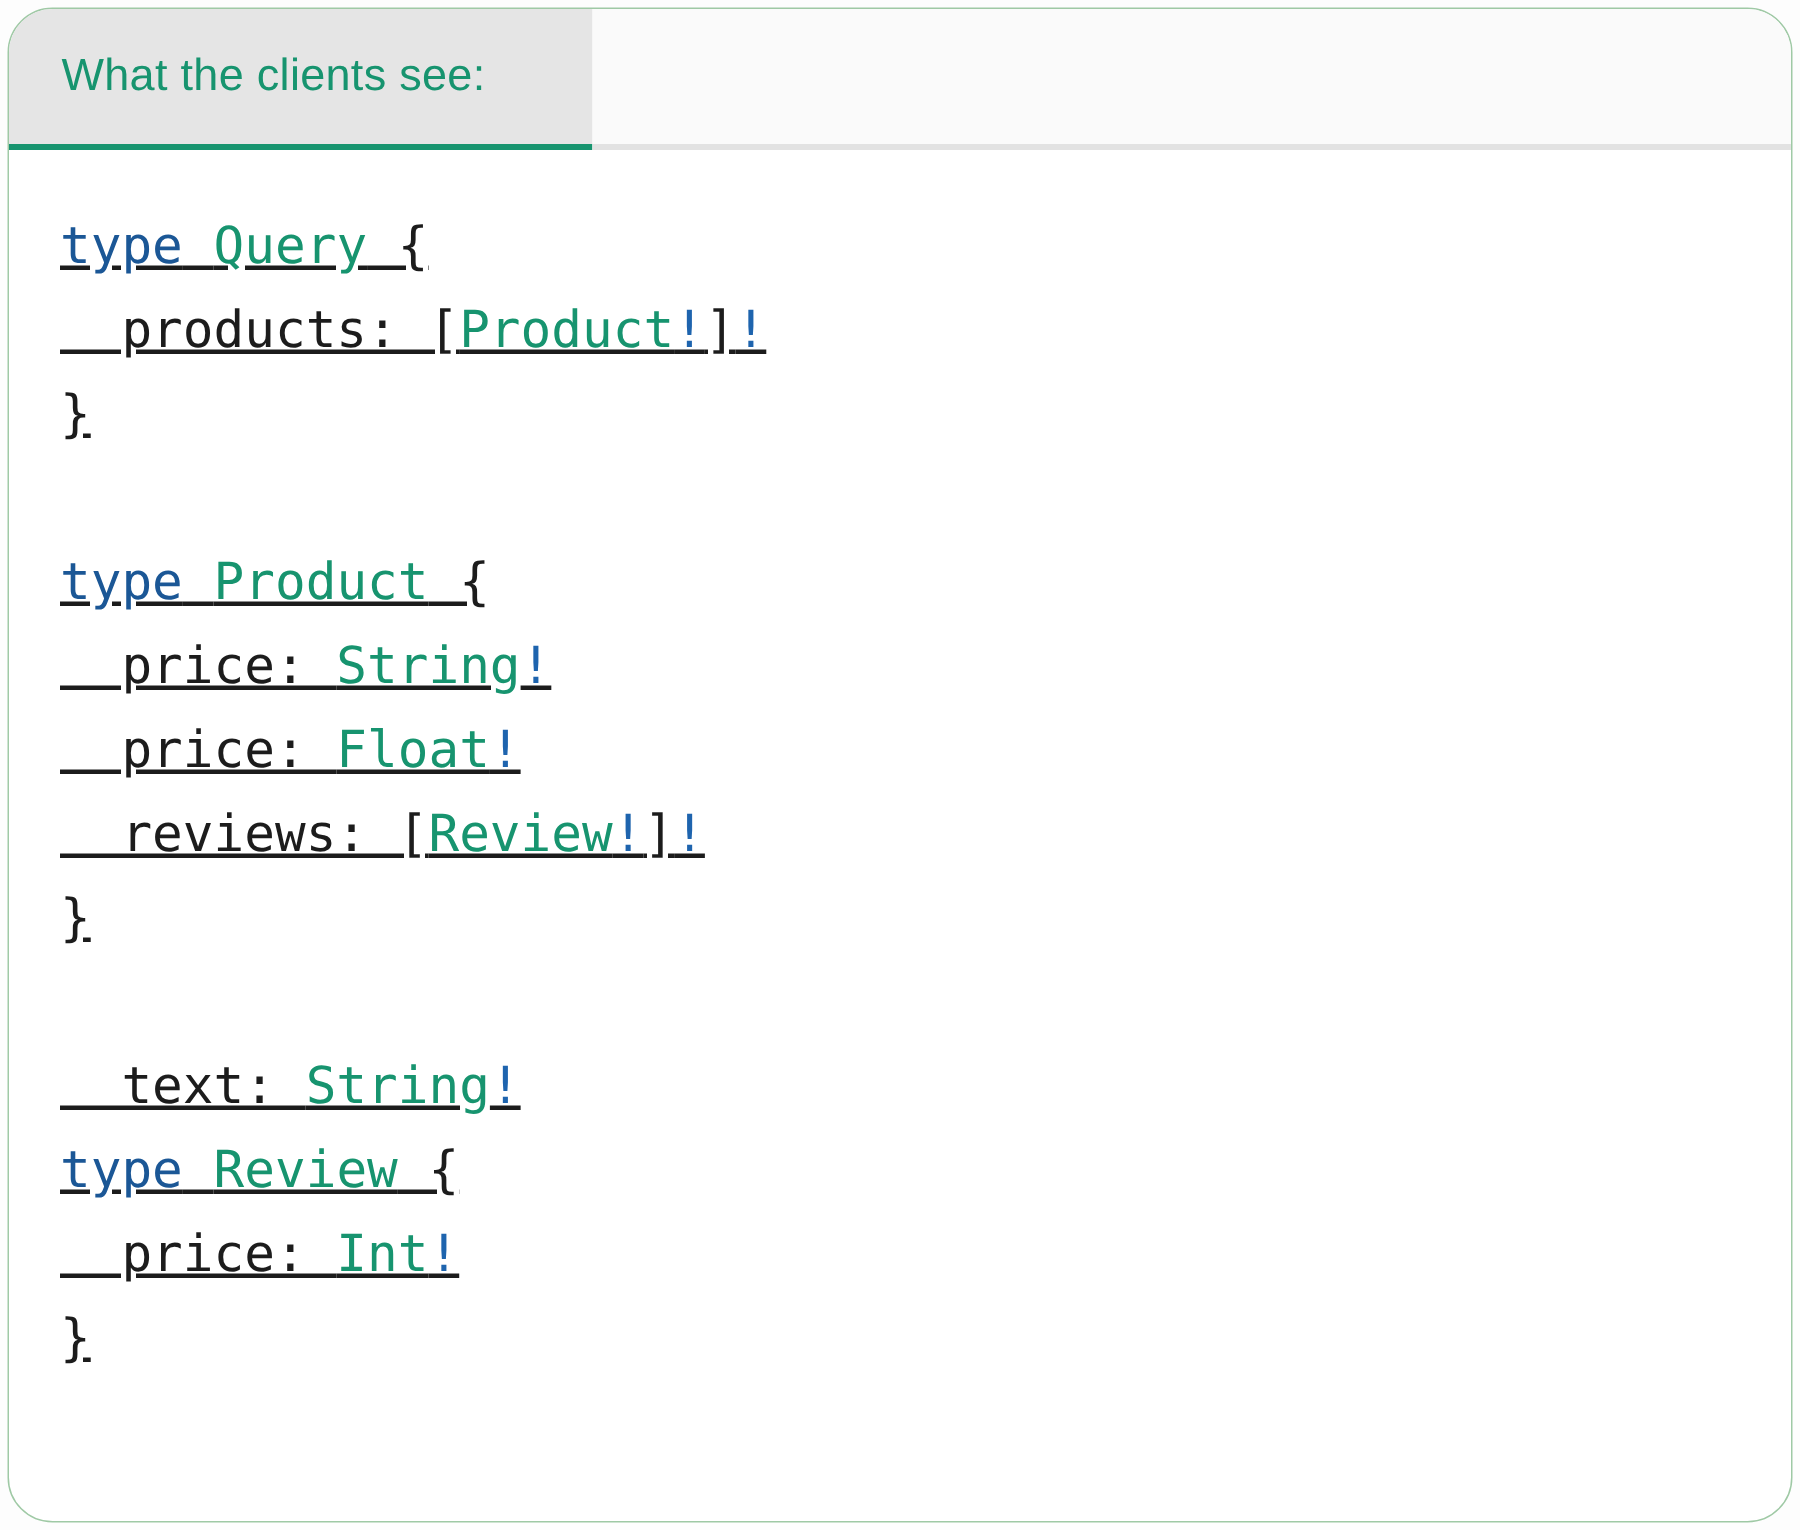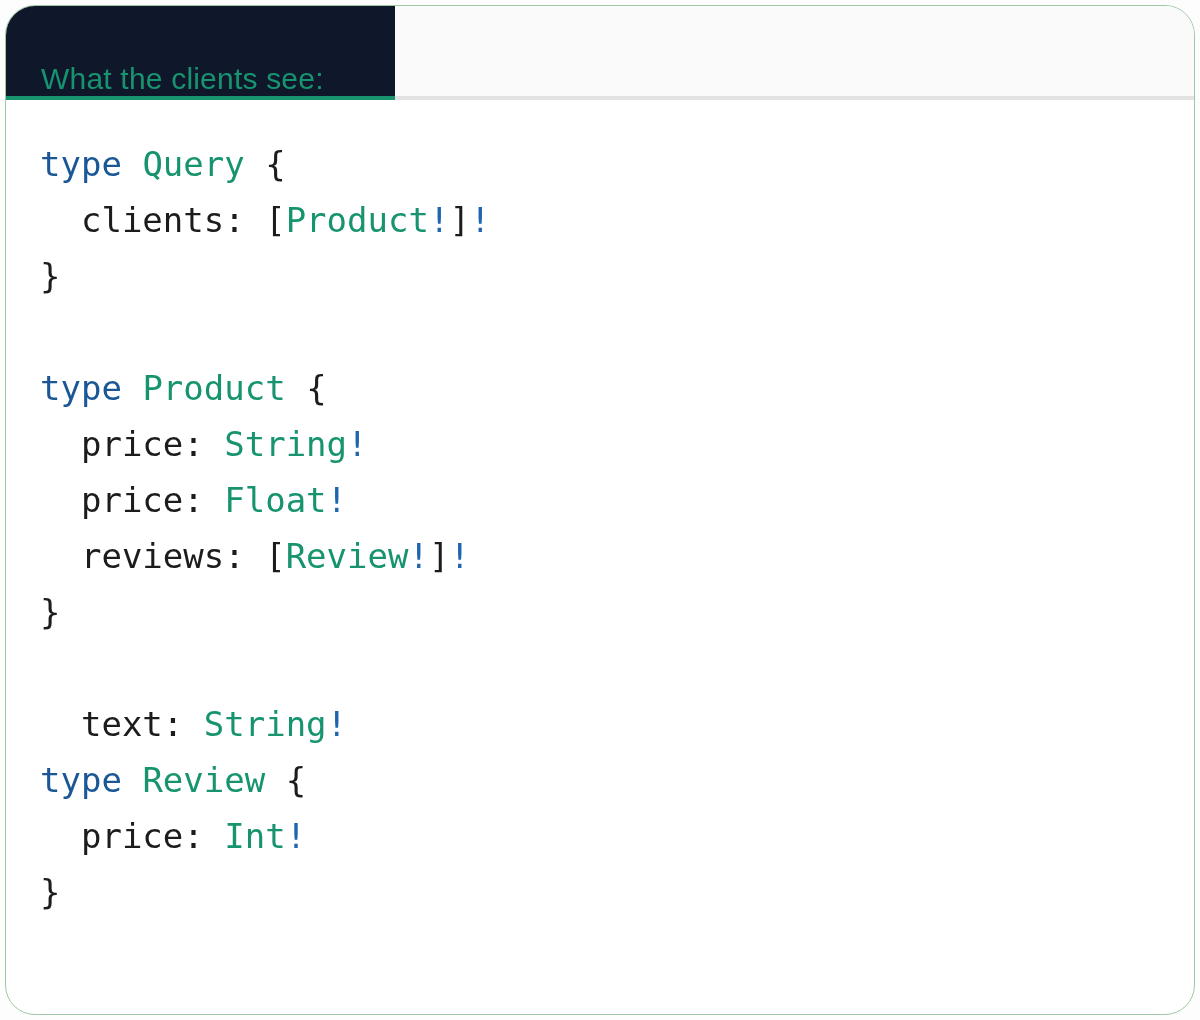--- a/index.html
+++ b/index.html
@@ -24,24 +24,24 @@
   }
   .tabbar {
     display: flex;
     height: 94px;
     flex: none;
     align-items: stretch;
   }
   .tab-active {
     width: 389px;
     flex: none;
-    background: #0f172a;
+    background: #e5e5e5;
     border-bottom: 4px solid var(--teal, #17946f);
     display: flex;
-    align-items: flex-end;
+    align-items: center;
     padding-left: 35px;
   }
   .tab-rest {
     flex: 1;
     background: var(--tab-inactive-bg, #fafafa);
     border-bottom: 4px solid var(--tab-divider, #e2e2e2);
   }
   .tab-label {
     color: var(--teal, #17946f);
     font-size: 30px;
@@ -49,20 +49,21 @@
     letter-spacing: 0.2px;
     white-space: nowrap;
   }
   .code {
     flex: 1;
     padding: 36px 24px 0 34px;
     font-family: "DejaVu Sans Mono", "Liberation Mono", monospace;
     font-size: 34px;
     line-height: 56px;
     color: var(--code-text, #1c1c1c);
+    text-decoration: underline;
   }
   .code-line {
     white-space: pre;
     height: 56px;
   }
   .tok-kw { color: var(--blue, #1b5796); }
   .tok-ty { color: var(--teal, #17946f); }
   .tok-bg { color: var(--bang, #1e64ae); }
   .tok-pl { color: var(--code-text, #1c1c1c); }
 </style>
@@ -71,21 +72,21 @@
 
 <div class="card">
   <div class="tabbar">
     <div class="tab-active">
       <span class="tab-label">What the clients see:</span>
     </div>
     <div class="tab-rest"></div>
   </div>
   <div class="code">
       <div class="code-line"><span class="tok-kw">type</span><span class="tok-pl"> </span><span class="tok-ty">Query</span><span class="tok-pl"> {</span></div>
-      <div class="code-line"><span class="tok-pl">  clients: [</span><span class="tok-ty">Product</span><span class="tok-bg">!</span><span class="tok-pl">]</span><span class="tok-bg">!</span></div>
+      <div class="code-line"><span class="tok-pl">  products: [</span><span class="tok-ty">Product</span><span class="tok-bg">!</span><span class="tok-pl">]</span><span class="tok-bg">!</span></div>
       <div class="code-line"><span class="tok-pl">}</span></div>
       <div class="code-line"></div>
       <div class="code-line"><span class="tok-kw">type</span><span class="tok-pl"> </span><span class="tok-ty">Product</span><span class="tok-pl"> {</span></div>
       <div class="code-line"><span class="tok-pl">  price: </span><span class="tok-ty">String</span><span class="tok-bg">!</span></div>
       <div class="code-line"><span class="tok-pl">  price: </span><span class="tok-ty">Float</span><span class="tok-bg">!</span></div>
       <div class="code-line"><span class="tok-pl">  reviews: [</span><span class="tok-ty">Review</span><span class="tok-bg">!</span><span class="tok-pl">]</span><span class="tok-bg">!</span></div>
       <div class="code-line"><span class="tok-pl">}</span></div>
       <div class="code-line"></div>
       <div class="code-line"><span class="tok-pl">  text: </span><span class="tok-ty">String</span><span class="tok-bg">!</span></div>
       <div class="code-line"><span class="tok-kw">type</span><span class="tok-pl"> </span><span class="tok-ty">Review</span><span class="tok-pl"> {</span></div>

